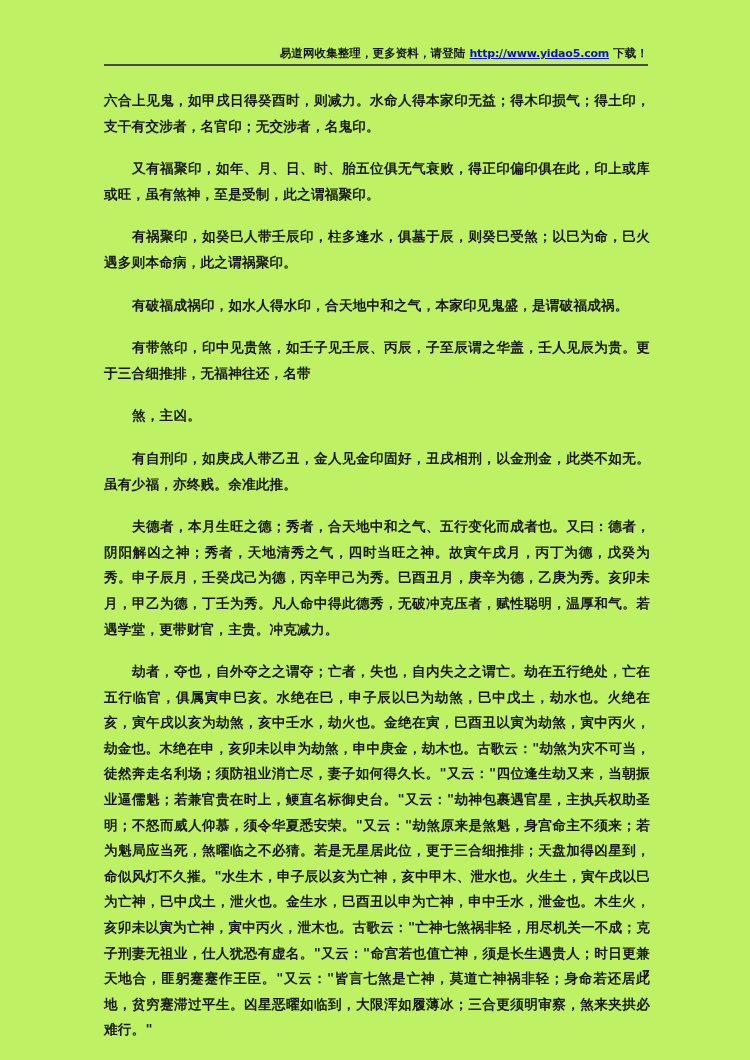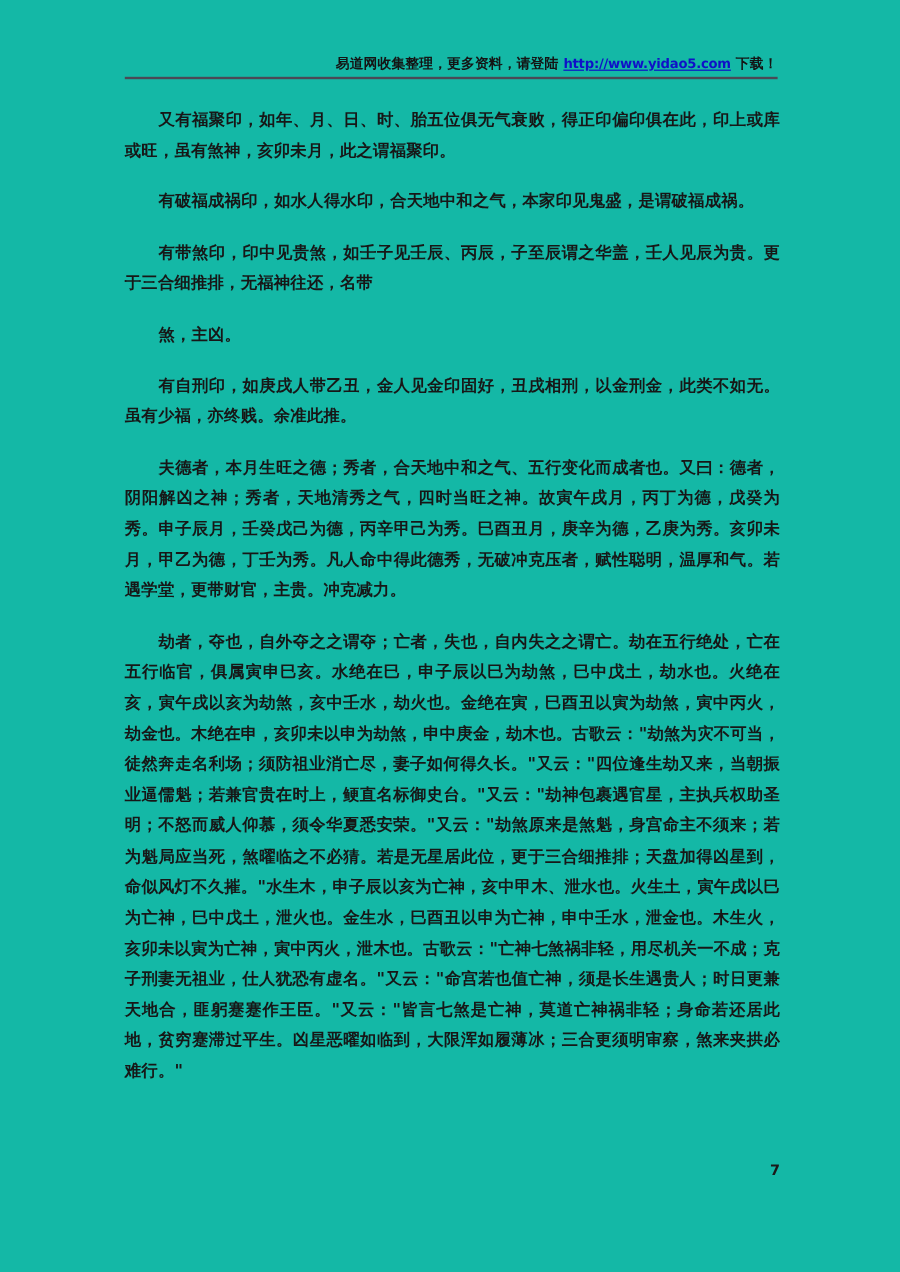--- a/index.html
+++ b/index.html
@@ -7,21 +7,21 @@
     padding: 0;
     background: #ffffff;
   }
   body {
     font-family: "DejaVu Serif", "Liberation Serif", serif;
   }
   .page {
     position: relative;
     width: 750px;
     height: 1060px;
-    background: #14b8a6;
+    background: #bef264;
     overflow: hidden;
     box-sizing: border-box;
   }
   
   .header-area {
     position: absolute;
     left: 104px;
     top: 46px;
     width: 544px;
   }
@@ -98,21 +98,23 @@
   <div class="header-area">
     <div class="header-line">
       <span class="cn">易道网收集整理，更多资料，请登陆</span>
       <span class="header-url">http://www.yidao5.com</span>
       <span class="cn">下载！</span>
     </div>
     <hr class="header-rule">
   </div>
 
   <div class="content">
-    <p class="para">又有福聚印，如年、月、日、时、胎五位俱无气衰败，得正印偏印俱在此，印上或库或旺，虽有煞神，亥卯未月，此之谓福聚印。</p>
+    <p class="para noindent">六合上见鬼，如甲戌日得癸酉时，则减力。水命人得本家印无益；得木印损气；得土印，支干有交涉者，名官印；无交涉者，名鬼印。</p>
+    <p class="para">又有福聚印，如年、月、日、时、胎五位俱无气衰败，得正印偏印俱在此，印上或库或旺，虽有煞神，至是受制，此之谓福聚印。</p>
+    <p class="para">有祸聚印，如癸巳人带壬辰印，柱多逢水，俱墓于辰，则癸巳受煞；以巳为命，巳火遇多则本命病，此之谓祸聚印。</p>
     <p class="para">有破福成祸印，如水人得水印，合天地中和之气，本家印见鬼盛，是谓破福成祸。</p>
     <p class="para">有带煞印，印中见贵煞，如壬子见壬辰、丙辰，子至辰谓之华盖，壬人见辰为贵。更于三合细推排，无福神往还，名带</p>
     <p class="para">煞，主凶。</p>
     <p class="para">有自刑印，如庚戌人带乙丑，金人见金印固好，丑戌相刑，以金刑金，此类不如无。虽有少福，亦终贱。余准此推。</p>
     <p class="para">夫德者，本月生旺之德；秀者，合天地中和之气、五行变化而成者也。又曰：德者，阴阳解凶之神；秀者，天地清秀之气，四时当旺之神。故寅午戌月，丙丁为德，戊癸为秀。申子辰月，壬癸戊己为德，丙辛甲己为秀。巳酉丑月，庚辛为德，乙庚为秀。亥卯未月，甲乙为德，丁壬为秀。凡人命中得此德秀，无破冲克压者，赋性聪明，温厚和气。若遇学堂，更带财官，主贵。冲克减力。</p>
     <p class="para">劫者，夺也，自外夺之之谓夺；亡者，失也，自内失之之谓亡。劫在五行绝处，亡在五行临官，俱属寅申巳亥。水绝在巳，申子辰以巳为劫煞，巳中戊土，劫水也。火绝在亥，寅午戌以亥为劫煞，亥中壬水，劫火也。金绝在寅，巳酉丑以寅为劫煞，寅中丙火，劫金也。木绝在申，亥卯未以申为劫煞，申中庚金，劫木也。古歌云："劫煞为灾不可当，徒然奔走名利场；须防祖业消亡尽，妻子如何得久长。"又云："四位逢生劫又来，当朝振业逼儒魁；若兼官贵在时上，鲠直名标御史台。"又云："劫神包裹遇官星，主执兵权助圣明；不怒而威人仰慕，须令华夏悉安荣。"又云："劫煞原来是煞魁，身宫命主不须来；若为魁局应当死，煞曜临之不必猜。若是无星居此位，更于三合细推排；天盘加得凶星到，命似风灯不久摧。"水生木，申子辰以亥为亡神，亥中甲木、泄水也。火生土，寅午戌以巳为亡神，巳中戊土，泄火也。金生水，巳酉丑以申为亡神，申中壬水，泄金也。木生火，亥卯未以寅为亡神，寅中丙火，泄木也。古歌云："亡神七煞祸非轻，用尽机关一不成；克子刑妻无祖业，仕人犹恐有虚名。"又云："命宫若也值亡神，须是长生遇贵人；时日更兼天地合，匪躬蹇蹇作王臣。"又云："皆言七煞是亡神，莫道亡神祸非轻；身命若还居此地，贫穷蹇滞过平生。凶星恶曜如临到，大限浑如履薄冰；三合更须明审察，煞来夹拱必难行。"</p>
   </div>
 
   <div class="page-number">7</div>
 

